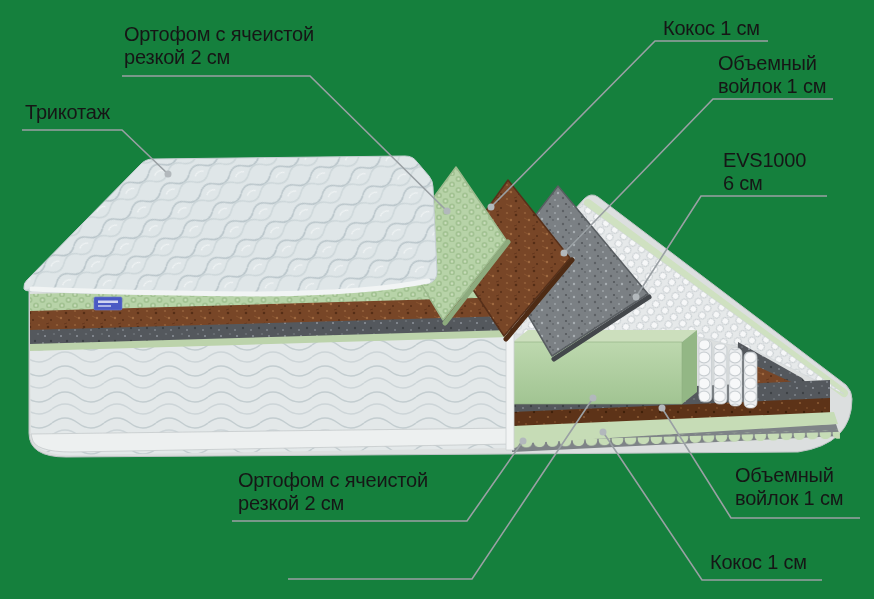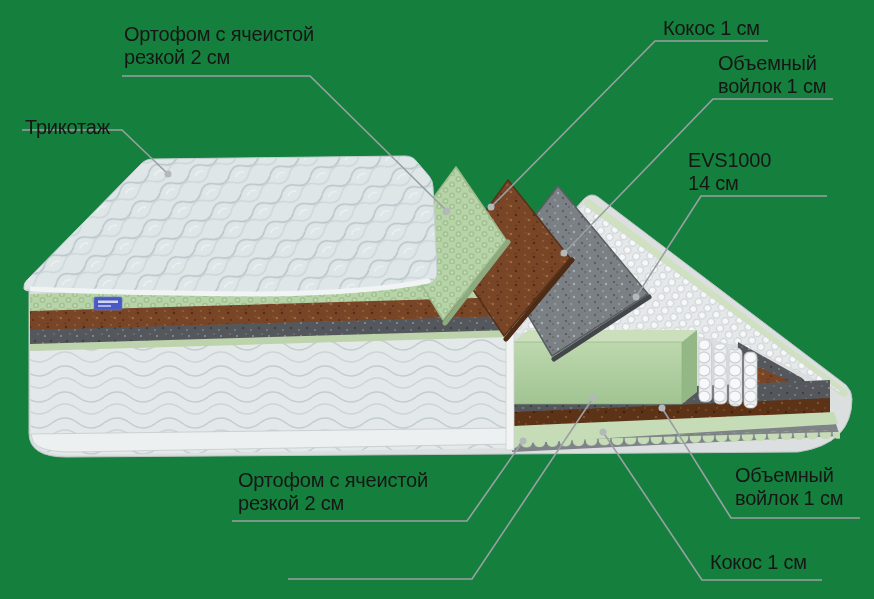--- a/index.html
+++ b/index.html
@@ -176,36 +176,36 @@
       <circle cx="662" cy="408" r="3.5"></circle>
       <circle cx="603" cy="432" r="3.5"></circle>
     </g>
   </svg>
 
   <div class="lbl" style="left:124px;top:23px">
     <span class="ln">Ортофом с ячеистой</span>
     <span class="ln">резкой 2 см</span>
   </div>
 
-  <div class="lbl" style="left:25px;top:116px">
+  <div class="lbl" style="left:25px;top:101px">
     <span class="ln">Трикотаж</span>
   </div>
 
   <div class="lbl" style="left:663px;top:17px">
     <span class="ln">Кокос 1 см</span>
   </div>
 
   <div class="lbl" style="left:718px;top:52px">
     <span class="ln">Объемный</span>
     <span class="ln">войлок 1 см</span>
   </div>
 
-  <div class="lbl" style="left:688px;top:149px">
+  <div class="lbl" style="left:723px;top:149px">
     <span class="ln">EVS1000</span>
-    <span class="ln">14 см</span>
+    <span class="ln">6 см</span>
   </div>
 
   <div class="lbl" style="left:238px;top:469px">
     <span class="ln">Ортофом с ячеистой</span>
     <span class="ln">резкой 2 см</span>
   </div>
 
 
   <div class="lbl" style="left:735px;top:464px">
     <span class="ln">Объемный</span>

